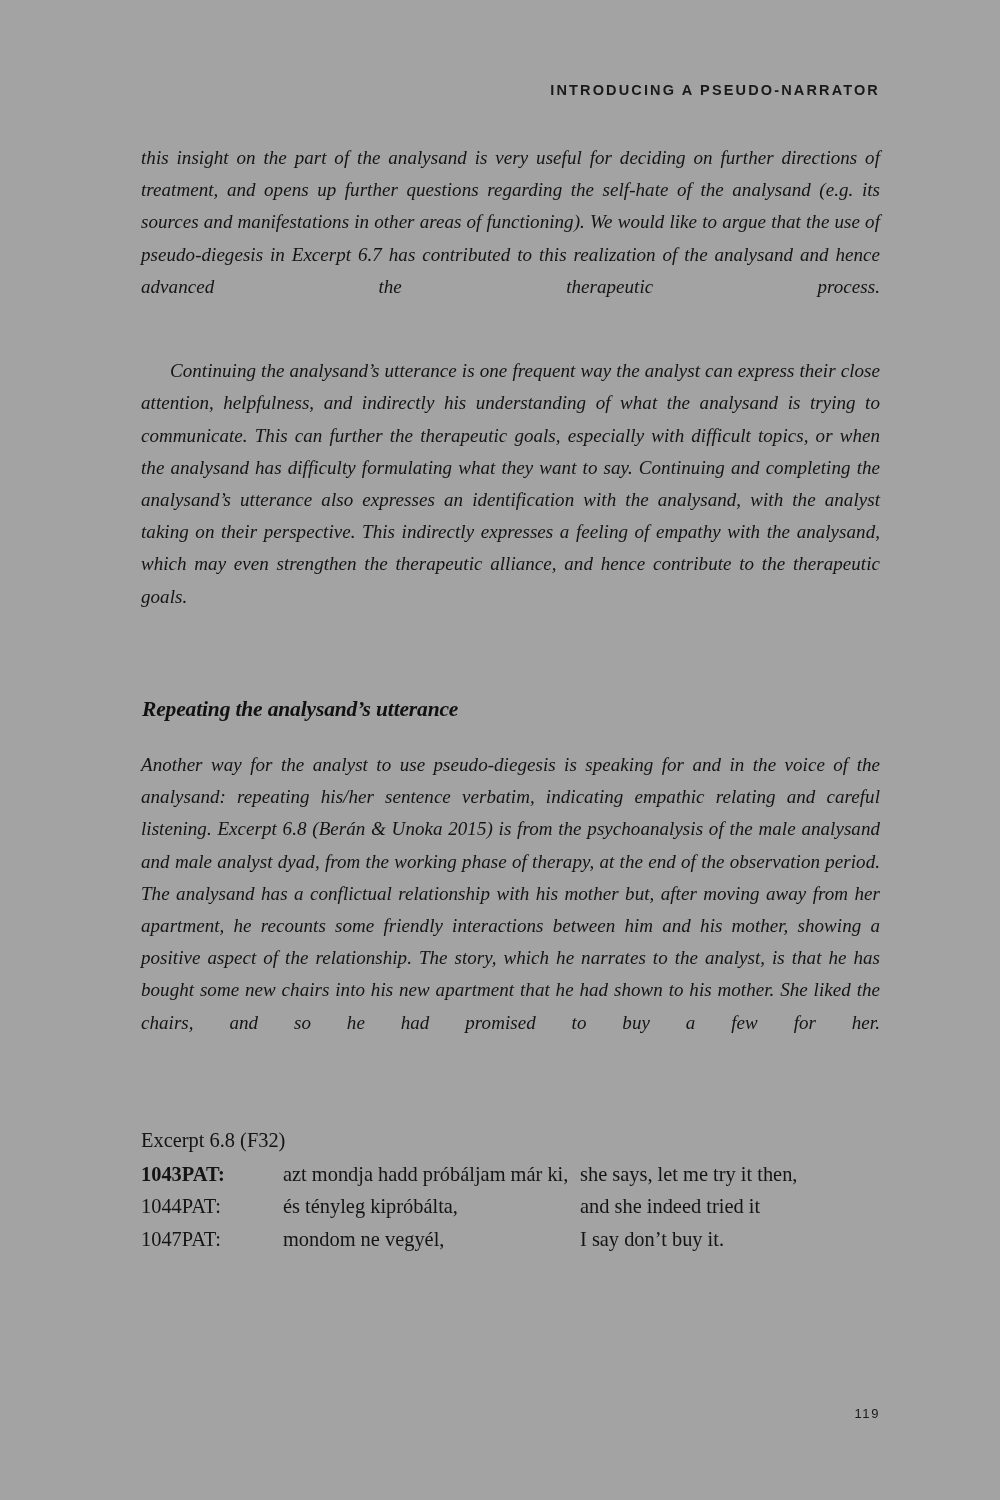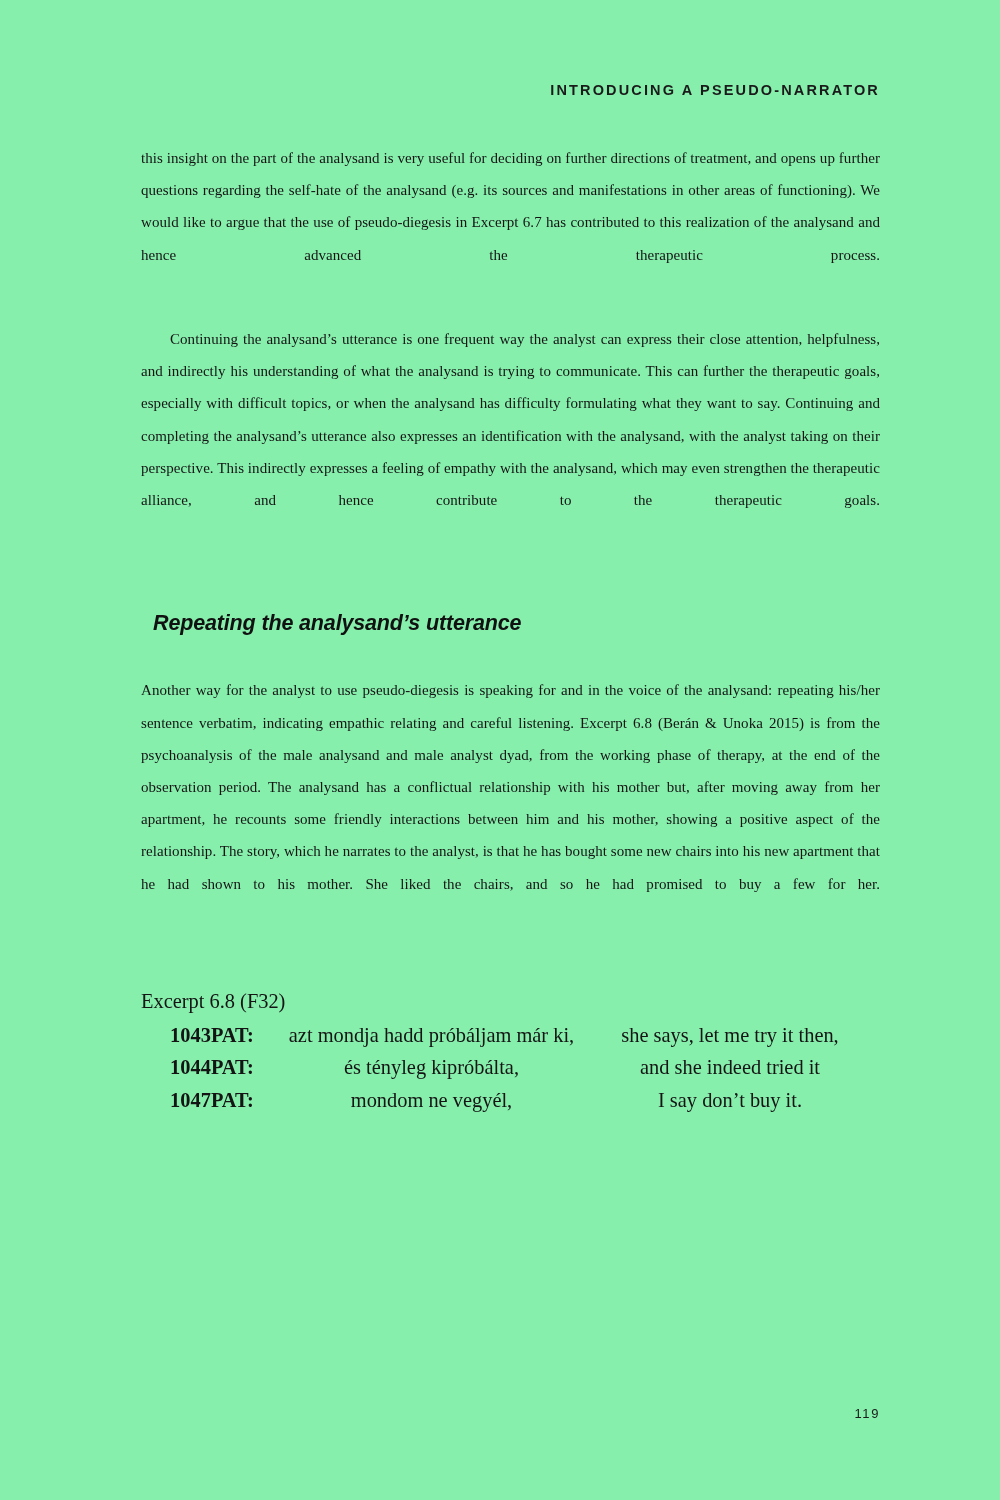--- a/index.html
+++ b/index.html
@@ -16,21 +16,21 @@
     font-family: "Liberation Serif", "DejaVu Serif", serif;
     color: #141414;
     -webkit-font-smoothing: antialiased;
   }
 
   .page {
     position: absolute;
     inset: 0;
     width: 1000px;
     height: 1500px;
-    background: #86efac;
+    background: #a3a3a3;
   }
 
   
   .running-head {
     position: absolute;
     top: 82px;
     left: 141px;
     width: 739px;
     text-align: right;
     font-family: "Liberation Sans", "DejaVu Sans", sans-serif;
@@ -44,43 +44,44 @@
   
   .textblock {
     position: absolute;
     top: 142px;
     left: 141px;
     width: 739px;
   }
 
   p.body-par {
     margin: 0;
-    font-size: 15px;
+    font-size: 19px;
     line-height: 32.2px;
     text-align: justify;
     text-justify: inter-word;
     hyphens: none;
     letter-spacing: 0.05px;
+    font-style: italic;
   }
   p.body-par.indent {
     text-indent: 29px;
     margin-top: 20px;
   }
 
   
   p.body-par::after {
     content: "";
     display: inline-block;
     width: 100%;
   }
 
   
   h2.section-heading {
-    margin: 12px;
-    font-family: Liberation Sans, sans-serif;
+    margin: 1px;
+    font-family: Liberation Serif, serif;
     font-style: italic;
     font-weight: bold;
     font-size: 21.5px;
     line-height: 28px;
     letter-spacing: -0.15px;
     color: #111111;
   }
 
   .gap-before-heading { height: 49px; }
   .gap-after-heading  { height: 25px; }
@@ -96,27 +97,26 @@
   table.transcript {
     border-collapse: collapse;
     width: 739px;
     table-layout: fixed;
   }
   table.transcript td {
     vertical-align: top;
     padding: 0;
     font-size: 20.4px;
     line-height: 32.2px;
-    text-align: center;
   }
   col.c-speaker { width: 142px; }
   col.c-hun     { width: 297px; }
   col.c-eng     { width: 300px; }
 
-  td.speaker { white-space: nowrap; font-weight: bold; }
+  td.speaker { white-space: nowrap; }
   td.speaker.bold { font-weight: bold; }
   td.hun { padding-right: 12px; }
   td.eng { }
 
   
   .folio {
     position: absolute;
     top: 1406px;
     left: 141px;
     width: 739px;

